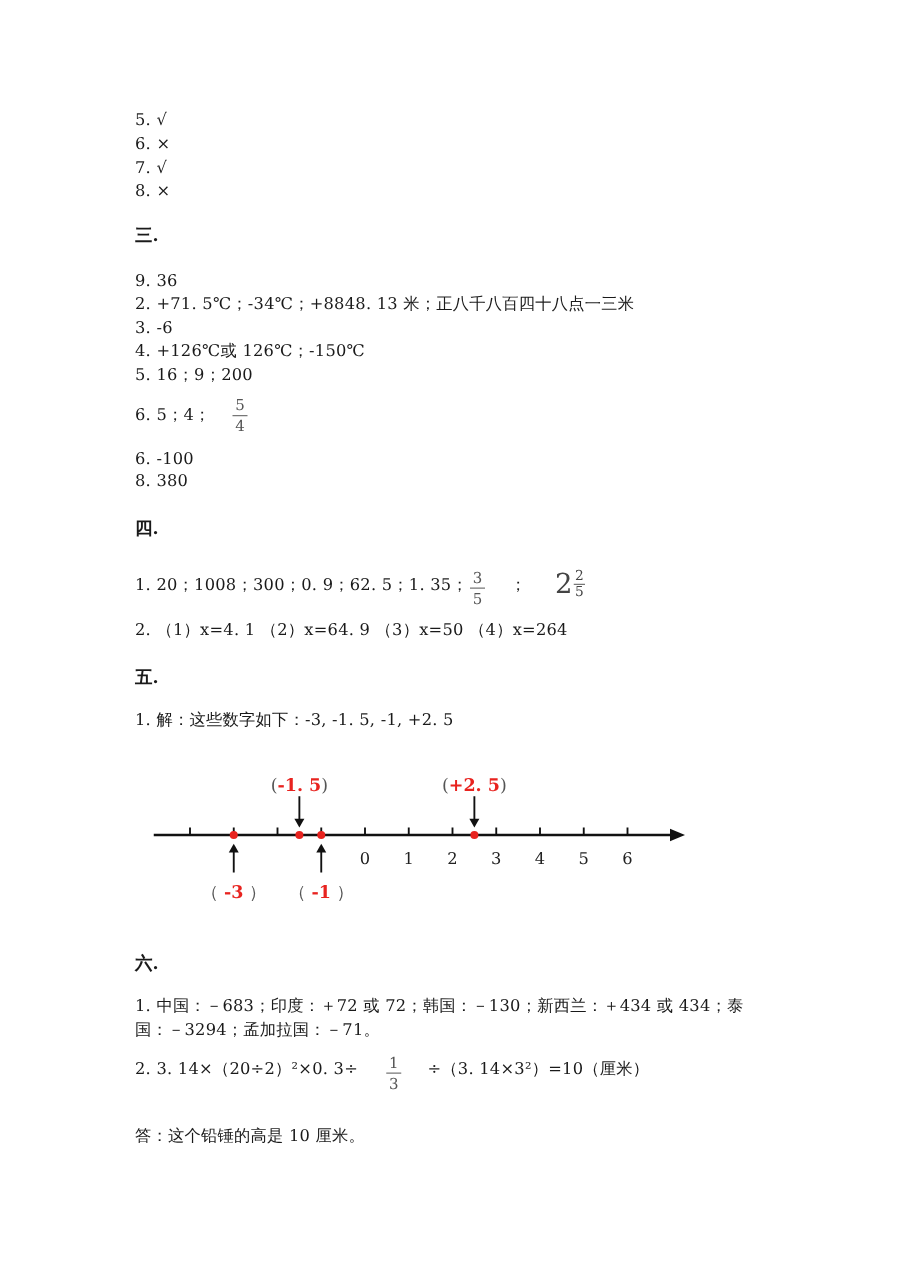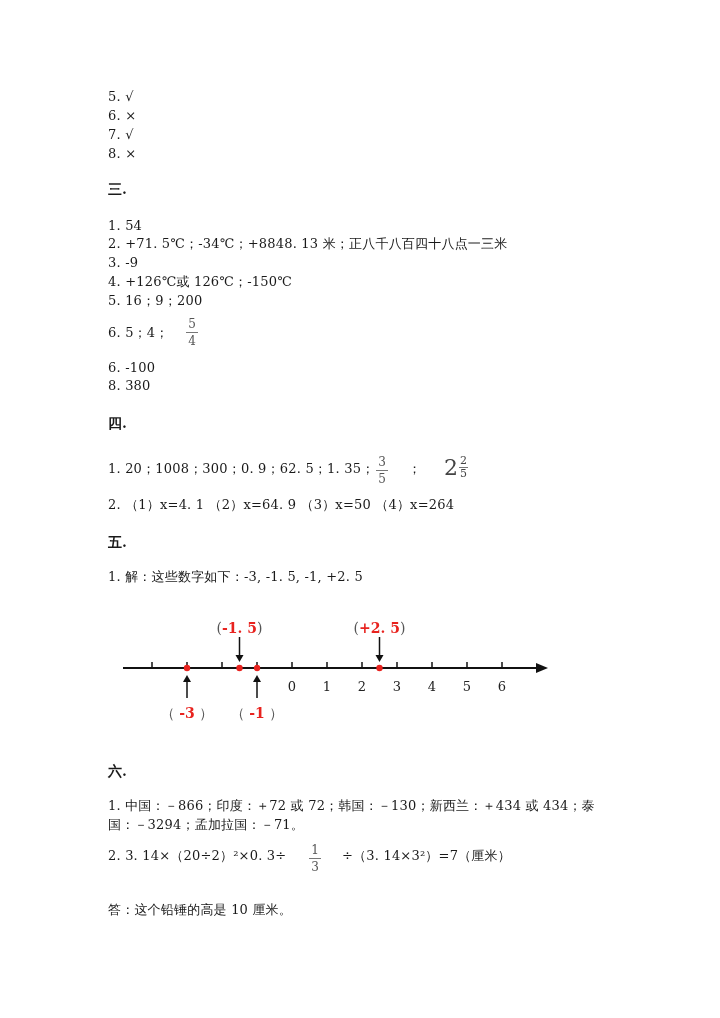--- a/index.html
+++ b/index.html
@@ -32,23 +32,23 @@
 </style>
 </head>
 <body>
 
 <div class="line" style="top:89px">5. √</div>
 <div class="line" style="top:108px">6. ×</div>
 <div class="line" style="top:127px">7. √</div>
 <div class="line" style="top:146px">8. ×</div>
 
 <div class="heading" style="top:180px">三.</div>
-<div class="line" style="top:218px">1. 54</div>
+<div class="line" style="top:218px">9. 36</div>
 <div class="line" style="top:236px">2. +71. 5℃；-34℃；+8848. 13 米；正八千八百四十八点一三米</div>
-<div class="line" style="top:255px">3. -9</div>
+<div class="line" style="top:255px">3. -6</div>
 <div class="line" style="top:274px">4. +126℃或 126℃；-150℃</div>
 <div class="line" style="top:293px">5. 16；9；200</div>
 <div class="line" style="top:325px">6. 5；4；</div>
 <div class="frac" style="left:186px; top:317px">
   <span>5</span>
   <span class="bar"></span>
   <span>4</span>
 </div>
 <div class="line" style="top:360px">6. -100</div>
 <div class="line" style="top:378px">8. 380</div>
@@ -109,22 +109,22 @@
       <polygon points="142,60 138,67 146,67" fill="#111"></polygon>
       <text x="142" y="103" text-anchor="middle" font-size="14" font-family="DejaVu Serif, serif"><tspan fill="#555">（ </tspan><tspan fill="#e8231f" font-weight="bold">-1</tspan><tspan fill="#555"> ）</tspan></text>
       <circle cx="264.5" cy="53" r="3.2" fill="#e8231f"></circle>
       <line x1="264.5" y1="22" x2="264.5" y2="43" stroke="#111" stroke-width="1.5"></line>
       <polygon points="264.5,47 260.5,40 268.5,40" fill="#111"></polygon>
       <text x="264.5" y="18" text-anchor="middle" font-size="14" font-family="DejaVu Serif, serif"><tspan fill="#555">(</tspan><tspan fill="#e8231f" font-weight="bold">+2. 5</tspan><tspan fill="#555">)</tspan></text>
     </g>
 </svg>
 
 <div class="heading" style="top:762px">六.</div>
-<div class="line" style="top:798px">1. 中国：－866；印度：＋72 或 72；韩国：－130；新西兰：＋434 或 434；泰</div>
+<div class="line" style="top:798px">1. 中国：－683；印度：＋72 或 72；韩国：－130；新西兰：＋434 或 434；泰</div>
 <div class="line" style="top:817px">国：－3294；孟加拉国：－71。</div>
 <div class="line" style="top:848px">2. 3. 14×（20÷2）²×0. 3÷</div>
 <div class="frac" style="left:309px; top:843px">
   <span>1</span>
   <span class="bar"></span>
   <span>3</span>
 </div>
-<div class="line" style="top:848px; left:342px">÷（3. 14×3²）=7（厘米）</div>
+<div class="line" style="top:848px; left:342px">÷（3. 14×3²）=10（厘米）</div>
 <div class="line" style="top:902px">答：这个铅锤的高是 10 厘米。</div>
 
 </body></html>

